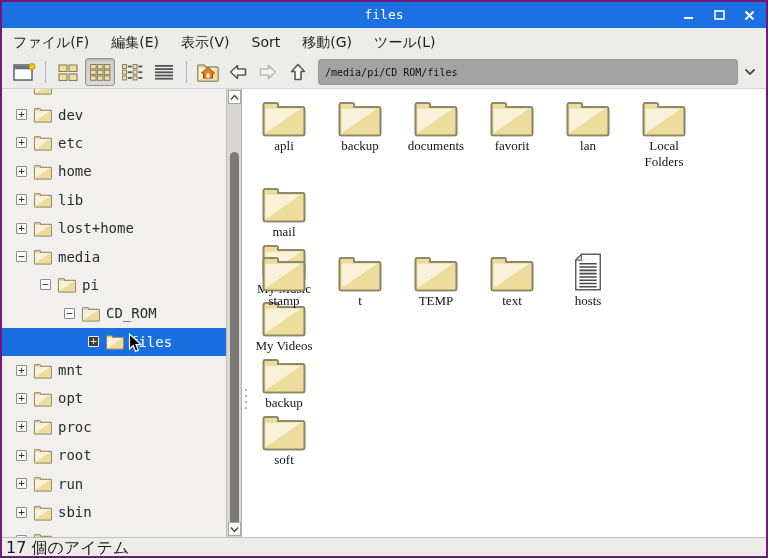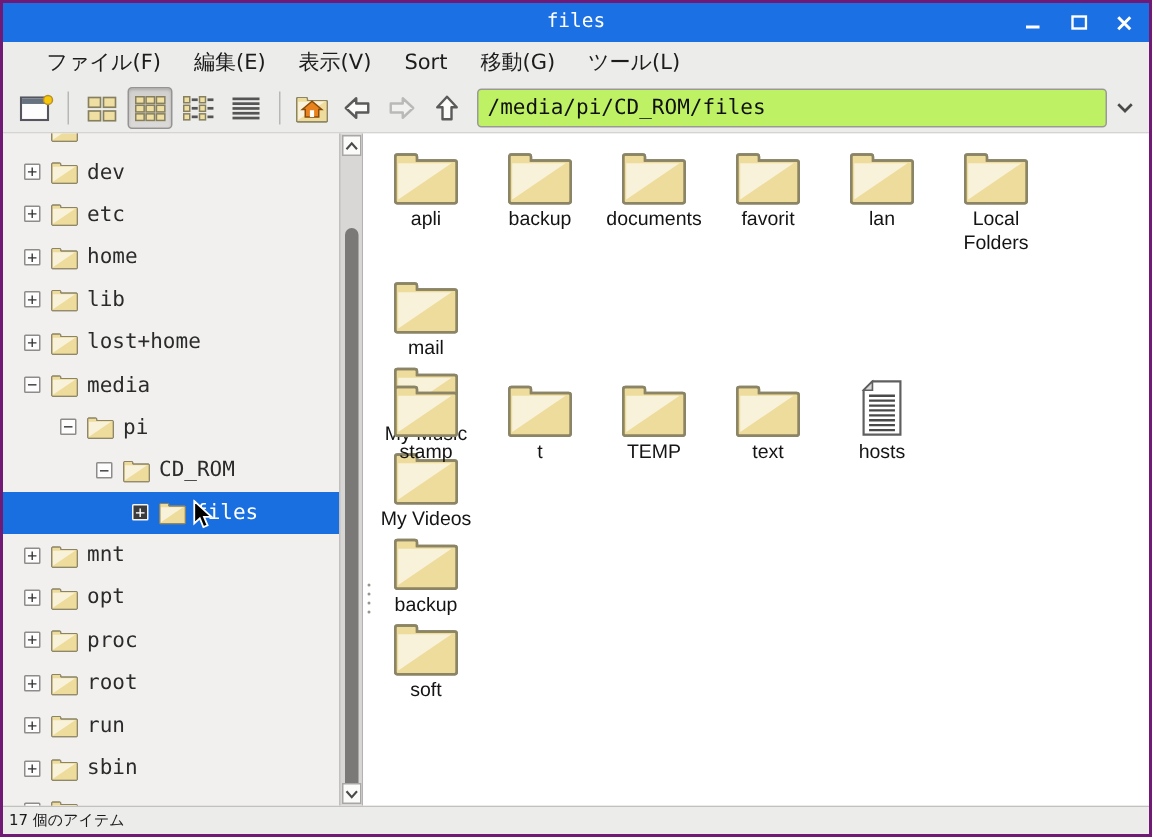--- a/index.html
+++ b/index.html
@@ -9,32 +9,32 @@
   #window { position:absolute; inset:0; border:2px solid #701a75; display:flex; flex-direction:column; }
 
   
   .titlebar { height:26px; background:#1b71e3; position:relative; flex:0 0 auto; display:flex; align-items:center; }
   .titlebar .title { position:absolute; left:0; right:0; text-align:center; color:#ffffff;
       font-family:"DejaVu Sans Mono", monospace; font-size:13px; line-height:26px; }
   .wcontrols { position:absolute; right:6px; top:0; height:26px; display:flex; align-items:center; gap:8px; }
   .wbtn { width:22px; height:18px; display:flex; align-items:center; justify-content:center; cursor:default; }
 
   
-  .menubar { height:28px; background:#ececeb; display:flex; align-items:center; padding-left:18px; flex:0 0 auto; }
+  .menubar { height:28px; background:#ececeb; display:flex; align-items:center; padding-left:0; flex:0 0 auto; }
   .menuitem { font-size:14px; color:#1c1c1c; padding:0 11px; line-height:28px; white-space:nowrap; }
 
   
   .toolbar { height:33px; background:#ececeb; display:flex; align-items:center; padding:0 6px 0 8px; gap:2px;
       border-bottom:1px solid #d6d4d2; flex:0 0 auto; }
   .tbtn { width:28px; height:28px; display:flex; align-items:center; justify-content:center; border:1px solid transparent; border-radius:3px; }
   .tbtn.view { width:30px; }
   .tbtn.active { background:linear-gradient(#d2d0ce,#dcdad8); border:1px solid #969492; box-shadow:inset 0 1px 2px rgba(0,0,0,.18); }
   .tsep { width:1px; height:22px; background:#b9b7b5; margin:0 5px; }
-  .pathentry { flex:1; height:26px; margin-left:4px; border:1px solid #9b9997; border-radius:3px; background:#bef264;
-      font-family:"DejaVu Sans Mono", monospace; font-size:14px; color:#101010; padding:0 6px; outline:none; }
+  .pathentry { flex:1; height:26px; margin-left:4px; border:1px solid #9b9997; border-radius:3px; background:#a3a3a3;
+      font-family:"DejaVu Sans Mono", monospace; font-size:10px; color:#101010; padding:0 6px; outline:none; }
   .pathdrop { width:20px; height:26px; display:flex; align-items:center; justify-content:center; }
 
   
   .content { flex:1 1 auto; display:flex; min-height:0; position:relative; }
 
   .sidebar { width:240px; flex:0 0 auto; background:#f1f0ef; border-right:1px solid #b5b3b1; display:flex; min-height:0; }
   .tree { flex:1 1 auto; overflow:hidden; padding-top:0; }
   .treeinner { margin-top:-17px; }
   .trow { height:28.4px; display:flex; align-items:center; font-family:"DejaVu Sans Mono", monospace;
       font-size:14px; color:#2b2b2b; white-space:nowrap; }
@@ -56,26 +56,26 @@
   
   .splitdots { position:absolute; left:243px; top:300px; width:3px; display:flex; flex-direction:column; gap:4px; }
   .splitdots i { width:2px; height:2px; background:#97958f; border-radius:1px; }
 
   
   .main { flex:1 1 auto; background:#ffffff; overflow:hidden; padding:8px 0 0 4px; }
   .irow { display:flex; }
   .irow.r0 { height:86px; } .irow.r1 { height:69px;flex-direction:column; } .irow.r2 { height:70px; }
   .cell { width:76px; flex:0 0 auto; display:flex; flex-direction:column; align-items:center; }
   .cell svg.big { width:48px; height:40px; flex:0 0 auto; }
-  .lbl { margin-top:1px; font-family:Liberation Sans, sans-serif; font-size:13px; color:#141414;
+  .lbl { margin-top:1px; font-family:Liberation Serif, serif; font-size:13px; color:#141414;
       text-align:center; line-height:16px; white-space:pre; }
 
   
-  .statusbar { height:19px; background:#ececeb; border-top:1px solid #c3c1bf; display:flex; align-items:center;
-      padding-left:4px; font-size:10px; color:#1a1a1a; flex:0 0 auto; }
+  .statusbar { height:19px; background:#ececeb; border-top:1px solid #c3c1bf; display:flex; align-items:flex-start;
+      padding-left:4px; font-size:16px; color:#1a1a1a; flex:0 0 auto; }
 
   
   .cursor { position:absolute; left:126px; top:331px; z-index:50; pointer-events:none; }
 
   .hiddendefs { position:absolute; width:0; height:0; overflow:hidden; }
 </style>
 </head>
 <body>
 
 <svg class="hiddendefs" aria-hidden="true">

